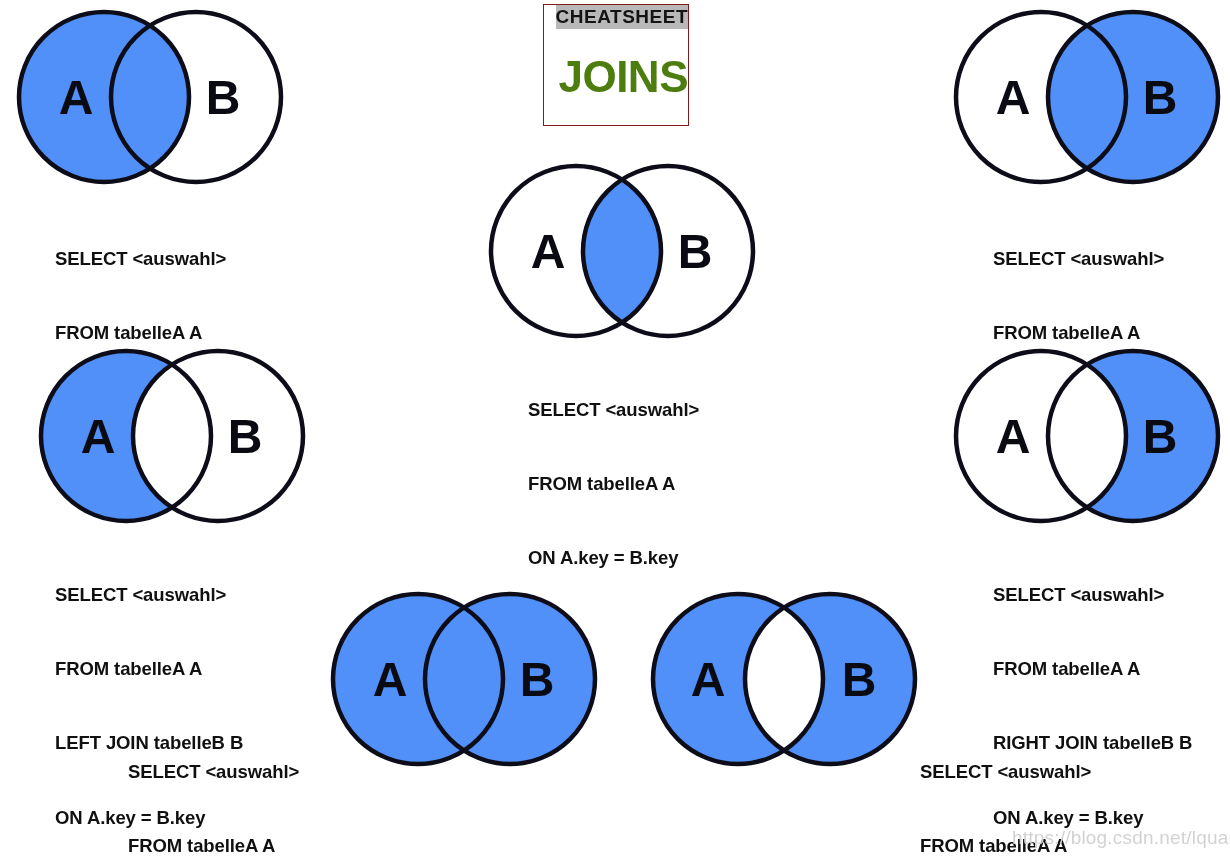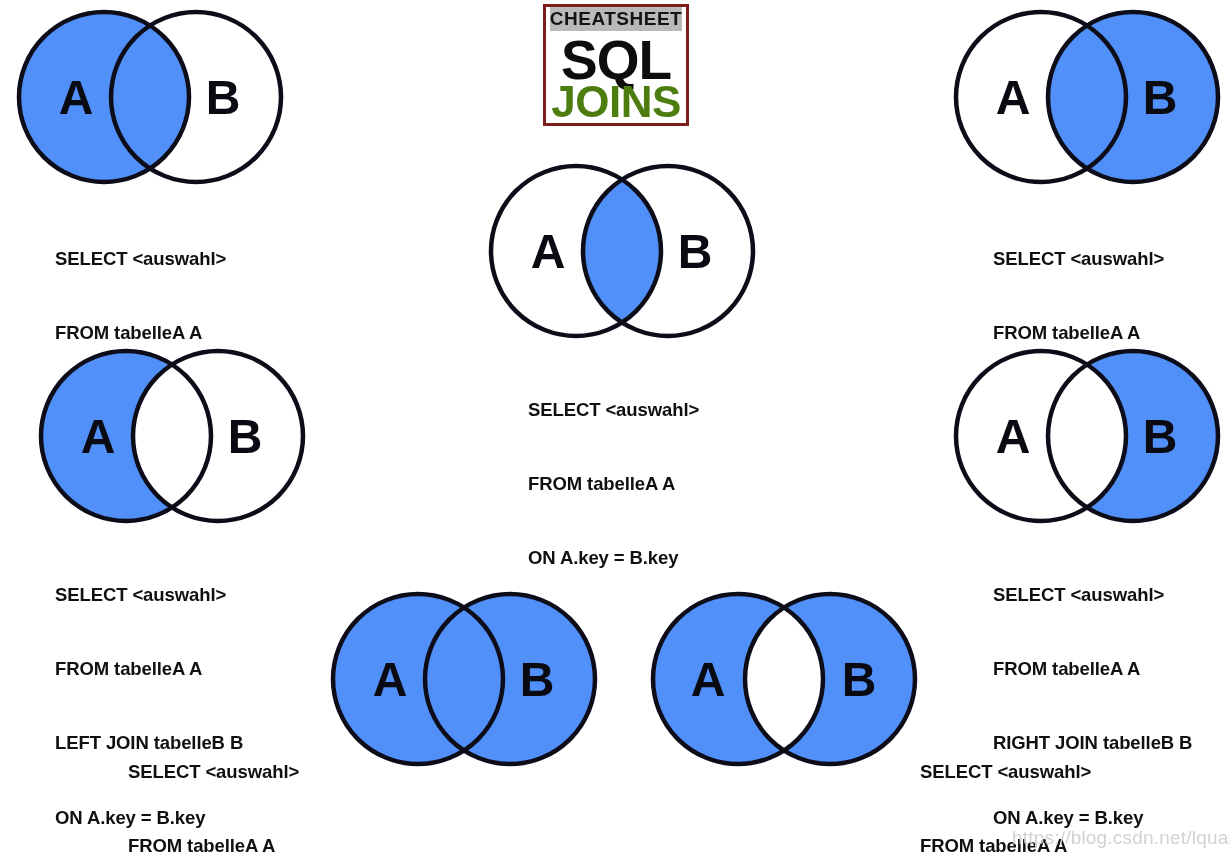--- a/index.html
+++ b/index.html
@@ -21,26 +21,26 @@
     width: 1230px;
     height: 861px;
   }
   
   .title-badge {
     position: absolute;
     left: 543px;
     top: 4px;
     width: 146px;
     height: 122px;
-    border: 3px solid #7f1d1d;
+    border: 1px solid #7f1d1d;
     background: #ffffff;
     box-sizing: border-box;
     display: flex;
     flex-direction: column;
-    align-items: center;
+    align-items: flex-end;
   }
   .title-banner {
     background: #b9b9b9;
     color: #141414;
     font-size: 19px;
     font-weight: bold;
     letter-spacing: 0.5px;
     text-align: center;
     line-height: 24px;
     height: 24px;
@@ -111,21 +111,20 @@
   }
 </style>
 </head>
 <body>
 
 <div class="stage">
 
   <div class="title-badge">
     <div class="title-banner">CHEATSHEET</div>
     <div class="title-main">
-      <div class="title-sql">SQL</div>
       <div class="title-joins">JOINS</div>
     </div>
   </div>
 
   <div class="venn" style="left:4px; top:6px;">
     <svg width="292" height="182" viewBox="0 0 292 182">
       <defs>
         <clipPath id="clip-a-1">
             <circle cx="100" cy="91" r="85"></circle>
           </clipPath>

